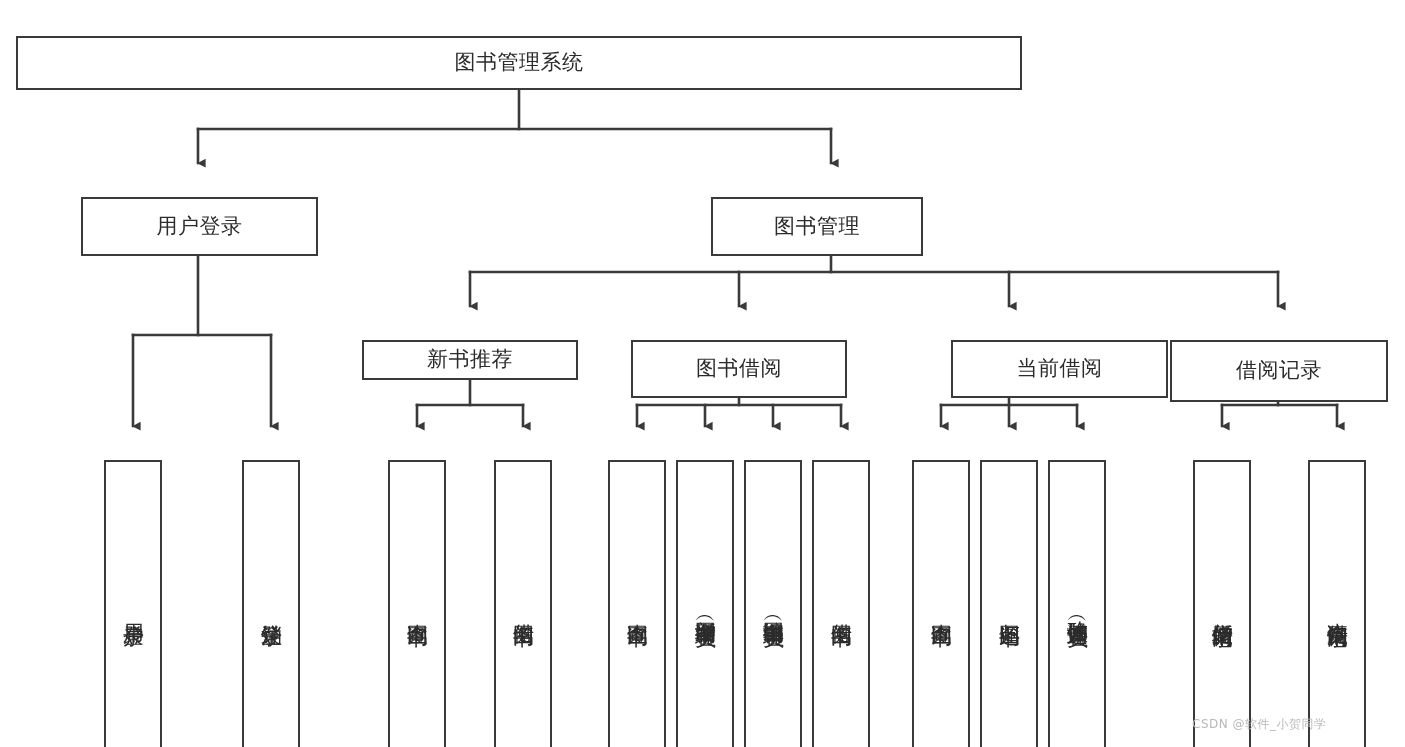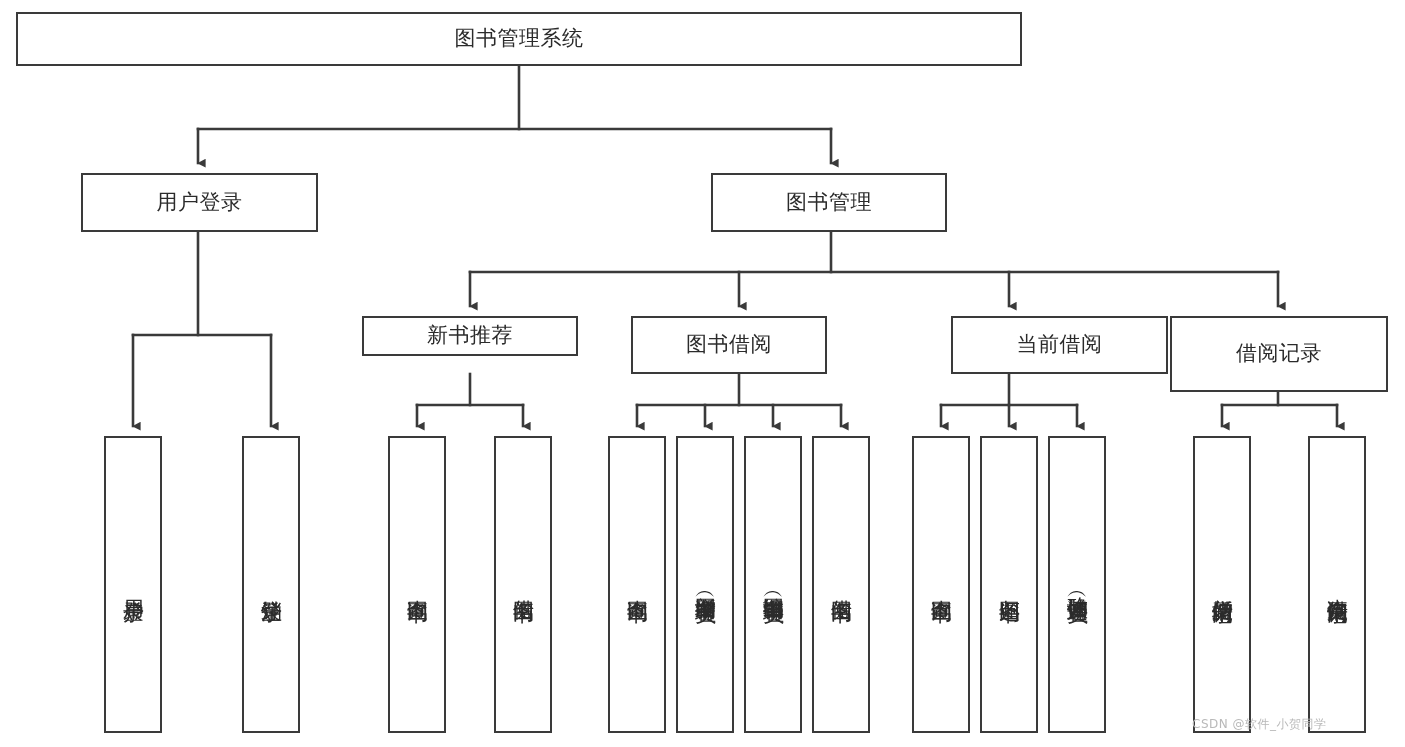--- a/index.html
+++ b/index.html
@@ -27,20 +27,21 @@
   }
   .node {
     position: absolute;
     box-sizing: border-box;
     border: 2px solid #3a3a3a;
     background: #ffffff;
     display: flex;
     align-items: center;
     justify-content: center;
     color: #2b2b2b;
+    margin-top: 24px;
   }
   .node.horiz {
     font-size: 21px;
     line-height: 1.2;
     letter-spacing: 0.5px;
   }
   .node.vert {
     writing-mode: vertical-rl;
     text-orientation: upright;
     font-size: 21px;
@@ -119,34 +120,34 @@
     </g>
   </svg>
 
   <div class="node horiz" style="left:16px; top:12px; width:1006px; height:54px;">
     <span>图书管理系统</span>
   </div>
 
   <div class="node horiz" style="left:81px; top:173px; width:237px; height:59px;">
     <span>用户登录</span>
   </div>
-  <div class="node horiz" style="left:711px; top:173px; width:236px; height:59px;">
+  <div class="node horiz" style="left:711px; top:173px; width:212px; height:59px;">
     <span>图书管理</span>
   </div>
 
   <div class="node horiz" style="left:362px; top:316px; width:216px; height:40px;">
     <span>新书推荐</span>
   </div>
-  <div class="node horiz" style="left:631px; top:316px; width:196px; height:58px;">
+  <div class="node horiz" style="left:631px; top:316px; width:216px; height:58px;">
     <span>图书借阅</span>
   </div>
   <div class="node horiz" style="left:951px; top:316px; width:217px; height:58px;">
     <span>当前借阅</span>
   </div>
-  <div class="node horiz" style="left:1170px; top:316px; width:218px; height:76px;">
+  <div class="node horiz" style="left:1170px; top:316px; width:218px; height:62px;">
     <span>借阅记录</span>
   </div>
 
   <div class="node vert" style="left:104px; top:436px; width:58px; height:297px;">
     <span class="vtext">用户登录</span>
   </div>
   <div class="node vert" style="left:242px; top:436px; width:58px; height:297px;">
     <span class="vtext">注销登录</span>
   </div>
 

